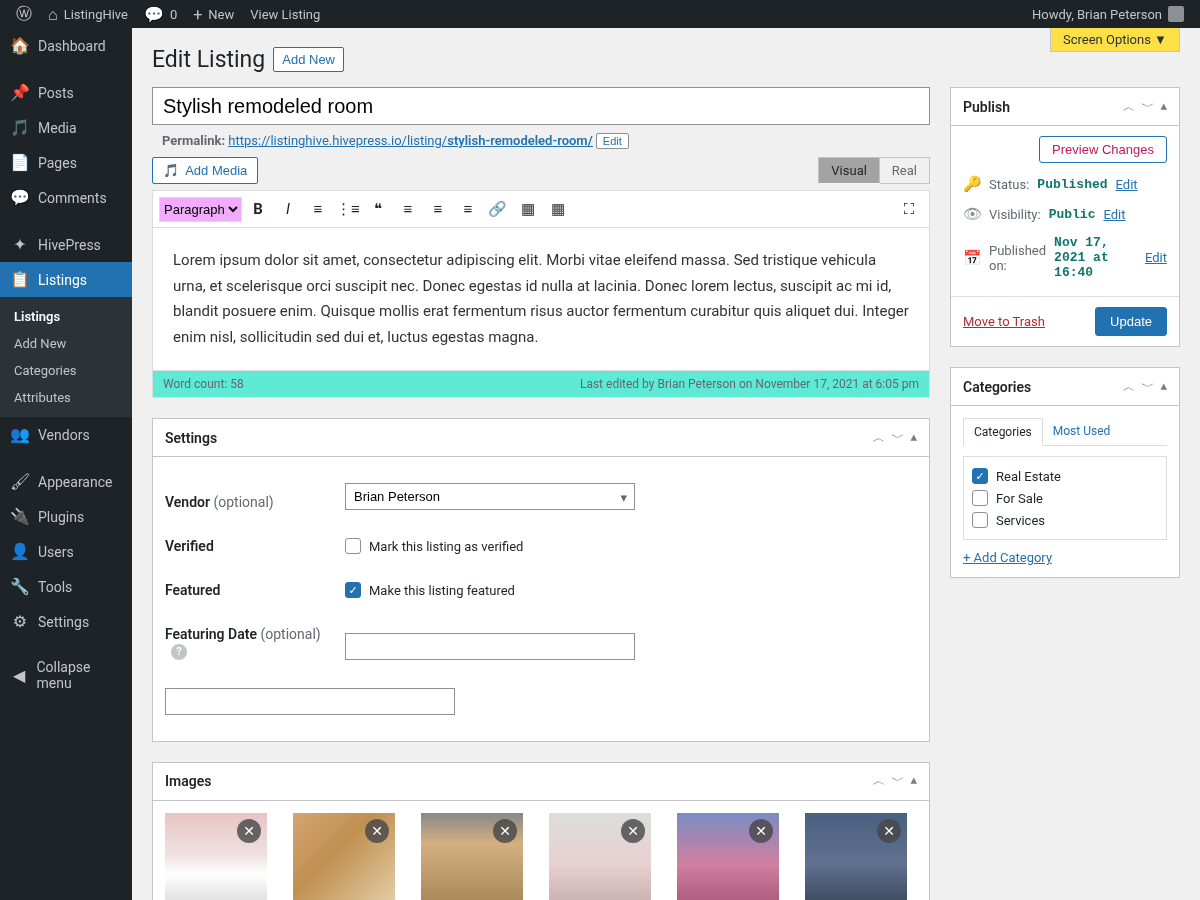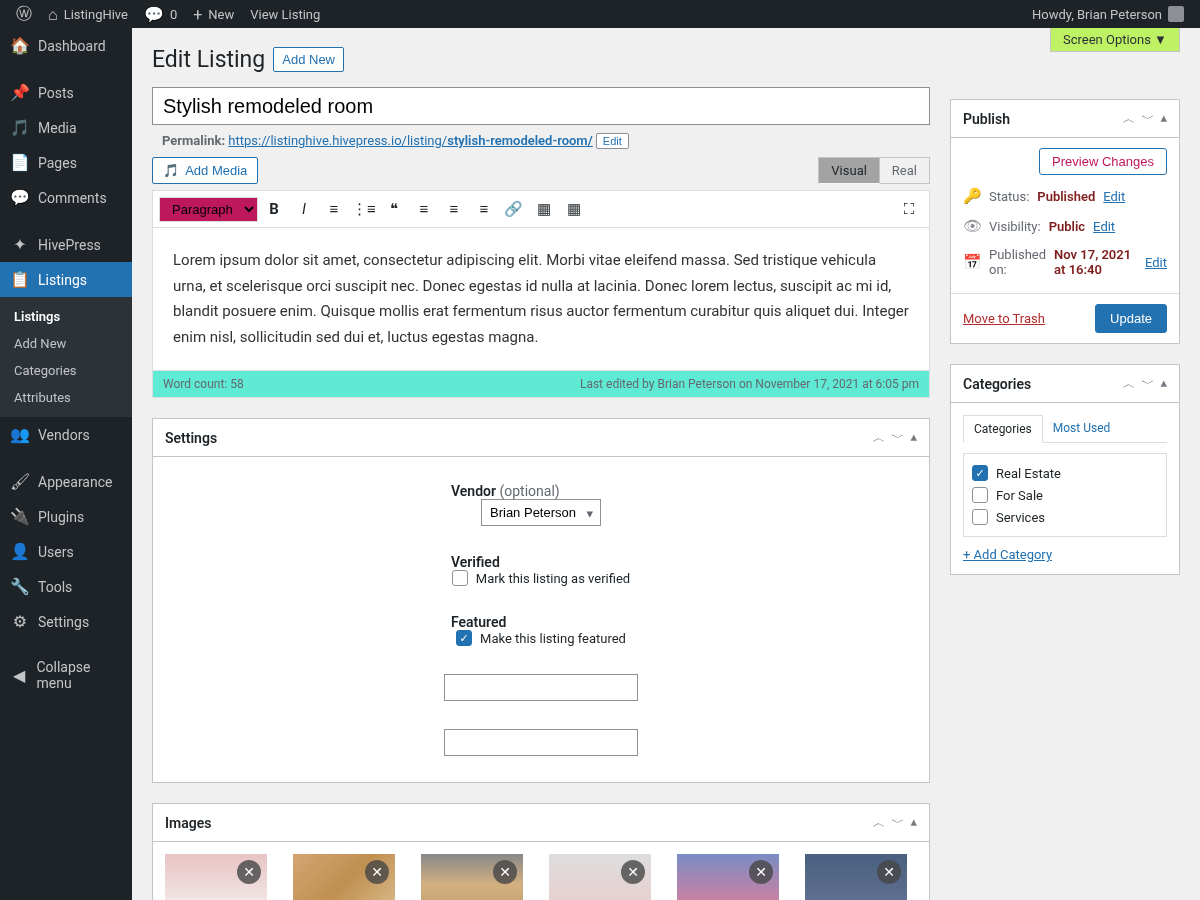--- a/index.html
+++ b/index.html
@@ -17,21 +17,21 @@
 .menu-item { display: flex; align-items: center; gap: 8px; padding: 8px 10px; cursor: pointer; color: #c3c4c7; font-size: 14px; position: relative; }
 .menu-item.current { background: #2271b1; color: #fff; }
 .menu-item.current::after { content: ''; position: absolute; right: -8px; top: 50%; transform: translateY(-50%); border: 8px solid transparent; border-right-color: #f0f0f1; }
 .menu-icon { width: 20px; text-align: center; font-size: 16px; }
 .submenu { background: #2c3338; padding: 6px 0; }
 .submenu-item { padding: 6px 10px 6px 14px; cursor: pointer; font-size: 13px; color: #c3c4c7; }
 .submenu-item.current { color: #fff; font-weight: 600; }
 
 
 .content { position: absolute; top: 28px; left: 132px; right: 0; bottom: 0; padding: 0 20px 20px; overflow-y: auto; }
-.screen-options { float: right; background: #bef264; border: 1px solid #c3c4c7; border-top: none; padding: 4px 12px; font-size: 13px; cursor: pointer; color: #2c3338; }
+.screen-options { float: right; background: #fde047; border: 1px solid #c3c4c7; border-top: none; padding: 4px 12px; font-size: 13px; cursor: pointer; color: #2c3338; }
 .heading-inline { display: flex; align-items: center; gap: 8px; padding: 18px 0 14px; }
 .heading-inline h1 { font-size: 23px; font-weight: 400; }
 .page-title-action { border: 1px solid #2271b1; color: #2271b1; background: #fff; padding: 4px 8px; font-size: 13px; border-radius: 2px; cursor: pointer; }
 
 .cols { display: flex; gap: 20px; align-items: flex-start; }
 .col-main { flex: 1; min-width: 0; }
 .col-side { width: 230px; flex-shrink: 0; }
 
 .title-input { width: 100%; padding: 0 10px; font-size: 20px; height: 38px; border: 1px solid #8c8f94; background: #fff; }
 .permalink { padding: 8px 10px; font-size: 13px; color: #646970; }
@@ -40,38 +40,38 @@
 .btn-small { border: 1px solid #8c8f94; padding: 1px 6px; font-size: 11px; background: #fff; cursor: pointer; color: #2271b1; border-radius: 2px; }
 
 .media-row { display: flex; justify-content: space-between; align-items: center; margin-bottom: 6px; }
 .add-media-btn { border: 1px solid #2271b1; color: #2271b1; background: #fff; padding: 5px 10px; font-size: 13px; border-radius: 2px; cursor: pointer; display: flex; align-items: center; gap: 6px; }
 .editor-tabs { display: flex; }
 .editor-tab { border: 1px solid #c3c4c7; padding: 5px 12px; font-size: 13px; background: #f0f0f1; cursor: pointer; color: #646970; }
 .editor-tab.active { background: #a3a3a3; border-bottom-color: #f6f7f7; color: #1d2327; }
 .editor-tab + .editor-tab { border-left: none; }
 
 .toolbar { background: #fff; border: 1px solid #dcdcde; padding: 4px 6px; display: flex; align-items: center; gap: 2px; }
-.tb-select { border: 1px solid #dcdcde; padding: 3px 8px; font-size: 13px; background: #be185d; }
+.tb-select { border: 1px solid #dcdcde; padding: 3px 0; font-size: 13px; background: #f0abfc; }
 .tb-btn { width: 28px; height: 28px; display: flex; align-items: center; justify-content: center; cursor: pointer; font-size: 15px; color: #1d2327; border-radius: 2px; }
 .tb-spacer { flex: 1; }
 
 .editor-body { background: #fff; border: 1px solid #dcdcde; border-top: none; padding: 20px; min-height: 100px; font-size: 15px; line-height: 1.7; color: #333; }
 .editor-status { background: #5eead4; border: 1px solid #dcdcde; border-top: none; padding: 6px 10px; display: flex; justify-content: space-between; font-size: 12px; color: #646970; }
 
 .postbox { background: #fff; border: 1px solid #c3c4c7; margin-top: 20px; }
-.col-side .postbox:first-child { margin-top: 12px; }
+.col-side .postbox:first-child { margin-top: 0; }
 .col-side .postbox { margin-top: 20px; }
 .postbox-header { display: flex; align-items: center; justify-content: space-between; padding: 0 12px; height: 38px; border-bottom: 1px solid #c3c4c7; }
 .postbox-header h2 { font-size: 14px; font-weight: 600; }
 .postbox-header h2.lg { font-size: 14px; }
 .handle-actions { display: flex; gap: 6px; color: #787c82; }
 .handle-btn { cursor: pointer; font-size: 13px; }
 .postbox-body { padding: 12px; }
 
-.form-row { display: flex; align-items: center; padding: 14px 0; flex-direction: column; }
+.form-row { display: flex; align-items: flex-end; padding: 14px 0; }
 .form-row + .form-row { border: none; }
 .form-label { width: 180px; font-size: 14px; font-weight: 600; }
 .form-label .opt { font-weight: 400; color: #646970; }
 .form-field { flex: 1; max-width: 290px; position: relative; }
 .help-icon { width: 16px; height: 16px; border-radius: 50%; background: #c3c4c7; color: #fff; display: inline-flex; align-items: center; justify-content: center; font-size: 11px; font-weight: bold; margin-left: 6px; }
 .wp-select { width: 100%; border: 1px solid #8c8f94; padding: 5px 24px 5px 8px; background: #fff; font-size: 13px; appearance: none; position: relative; }
 .select-wrap { position: relative; }
 .select-wrap::after { content: '▾'; position: absolute; right: 8px; top: 50%; transform: translateY(-50%); color: #646970; pointer-events: none; }
 .wp-input { width: 100%; border: 1px solid #8c8f94; padding: 5px 8px; background: #fff; font-size: 13px; }
 .cb-row { display: flex; align-items: center; gap: 8px; font-size: 13px; }
@@ -81,21 +81,21 @@
 .images-grid { display: flex; gap: 26px; flex-wrap: wrap; margin-bottom: 14px; }
 .img-item { width: 102px; height: 102px; position: relative; background: #ddd; }
 .img-thumb { width: 100%; height: 100%; }
 .img-remove { position: absolute; top: 6px; right: 6px; width: 24px; height: 24px; border-radius: 50%; background: rgba(70,70,70,0.8); color: #fff; display: flex; align-items: center; justify-content: center; cursor: pointer; font-size: 14px; }
 .btn-secondary { border: 1px solid #2271b1; color: #be185d; background: #fff; padding: 5px 12px; font-size: 13px; border-radius: 3px; cursor: pointer; }
 
 
 .pub-top { padding: 10px 12px 6px; text-align: right; }
 .pub-rows { padding: 0 12px 10px; }
 .pub-row { display: flex; align-items: center; gap: 8px; padding: 6px 0; font-size: 13px; color: #646970; }
-.pub-row b { color: #7f1d1d; font-weight: 600; }
+.pub-row b { color: #0f766e; font-weight: 600; font-family: Liberation Mono, monospace; }
 .pub-row a { color: #2271b1; text-decoration: underline; cursor: pointer; }
 .pub-icon { color: #8c8f94; font-size: 15px; width: 18px; }
 .pub-actions { border-top: 1px solid #dcdcde; padding: 10px 12px; display: flex; justify-content: space-between; align-items: center; }
 .trash-link { color: #b32d2e; text-decoration: underline; cursor: pointer; font-size: 13px; }
 .btn-primary { background: #2271b1; border: 1px solid #2271b1; color: #fff; padding: 6px 14px; font-size: 13px; border-radius: 3px; cursor: pointer; }
 
 .cat-tabs { display: flex; border-bottom: 1px solid #dcdcde; margin-bottom: 10px; }
 .cat-tab { padding: 6px 10px; font-size: 12px; cursor: pointer; color: #2271b1; }
 .cat-tab.active { border: 1px solid #dcdcde; border-bottom-color: #fff; margin-bottom: -1px; color: #1d2327; background: #fff; }
 .cat-list { border: 1px solid #dcdcde; padding: 8px; max-height: 150px; overflow-y: auto; }
@@ -287,20 +287,21 @@
             </div>
           </div>
           <div class="form-row">
             <div class="form-label">Featured</div>
             <div class="form-field cb-row">
               <span class="wp-checkbox checked">✓</span>
               <span>Make this listing featured</span>
             </div>
           </div>
           <div class="form-row">
+            <div class="form-label"><span>Featuring Date</span> <span class="opt">(optional)</span> <span class="help-icon">?</span></div>
             <div class="form-field"><input class="wp-input" type="text" style=""></div>
           </div>
           <div class="form-row">
             <div class="form-field"><input class="wp-input" type="text" style=""></div>
           </div>
         </div>
       </div>
 
       
       <div class="postbox">

